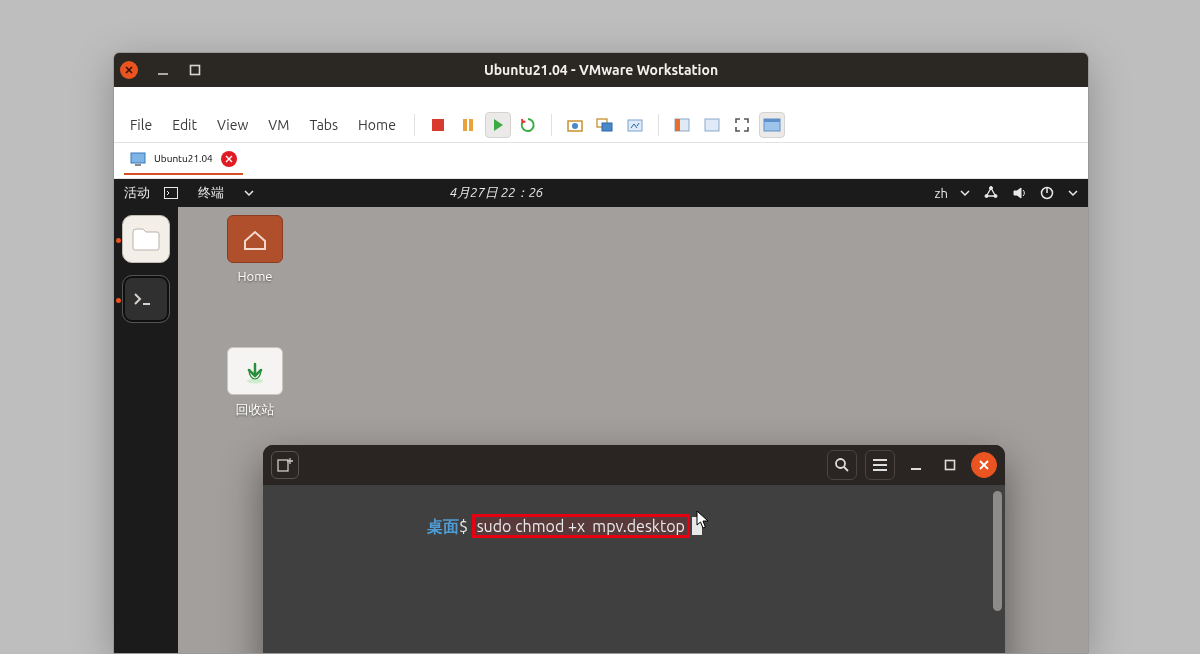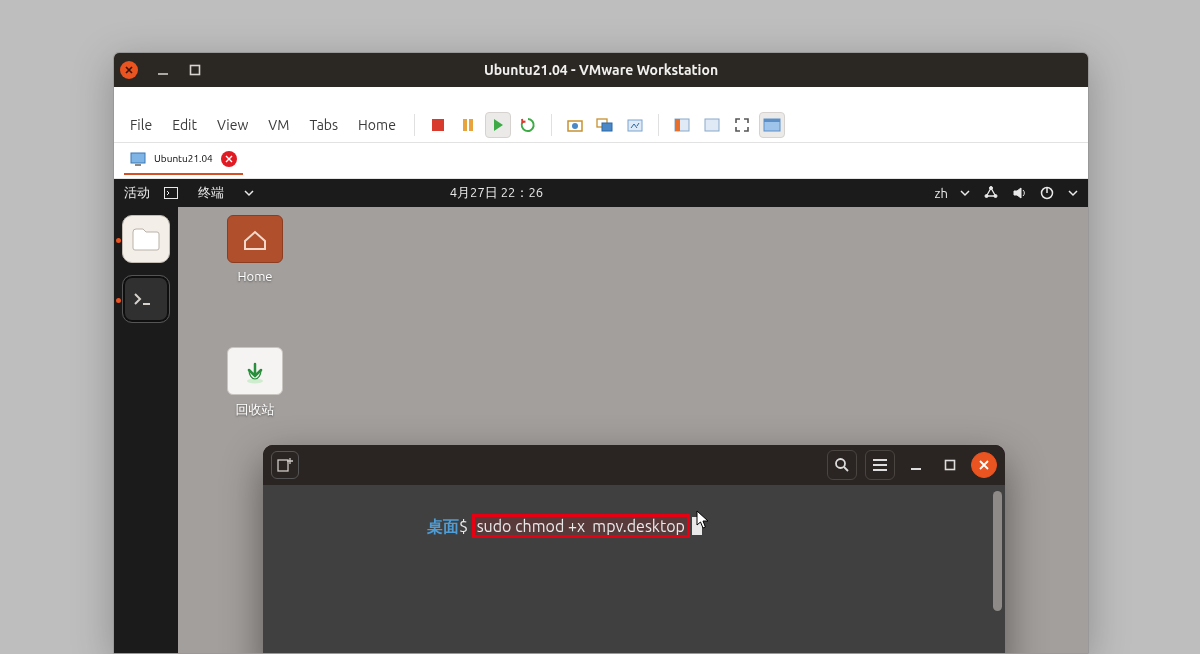--- a/index.html
+++ b/index.html
@@ -64,21 +64,21 @@
     background: #a39f9c;
   }
   .gnome-topbar {
     height: 28px; background: #1b1b1b; color:#e9e9e9; display:flex; align-items:center;
     padding: 0 10px; font-size: 13px;
   }
   .gnome-topbar .left { display:flex; align-items:center; gap:14px; }
   .gnome-topbar .app-pill {
     display:flex; align-items:center; gap:20px;
   }
-  .gnome-topbar .center { margin: 0 auto; }
+  .gnome-topbar .center { margin: 0 auto; font-style: italic; }
   .gnome-topbar .right { margin-left:auto; display:flex; align-items:center; gap:14px; }
   .gnome-topbar svg { stroke:#e9e9e9; fill:#e9e9e9; }
   .chev-down { width:10px; height:10px; }
 
   .ubuntu-dock {
     position:absolute; left:0; top:28px; width:64px; height: calc(100% - 28px);
     background:#1b1b1b; display:flex; flex-direction:column; align-items:center; padding-top:8px; gap:12px;
   }
   .dock-item {
     width:48px; height:48px; border-radius:10px; display:flex; align-items:center; justify-content:center;

